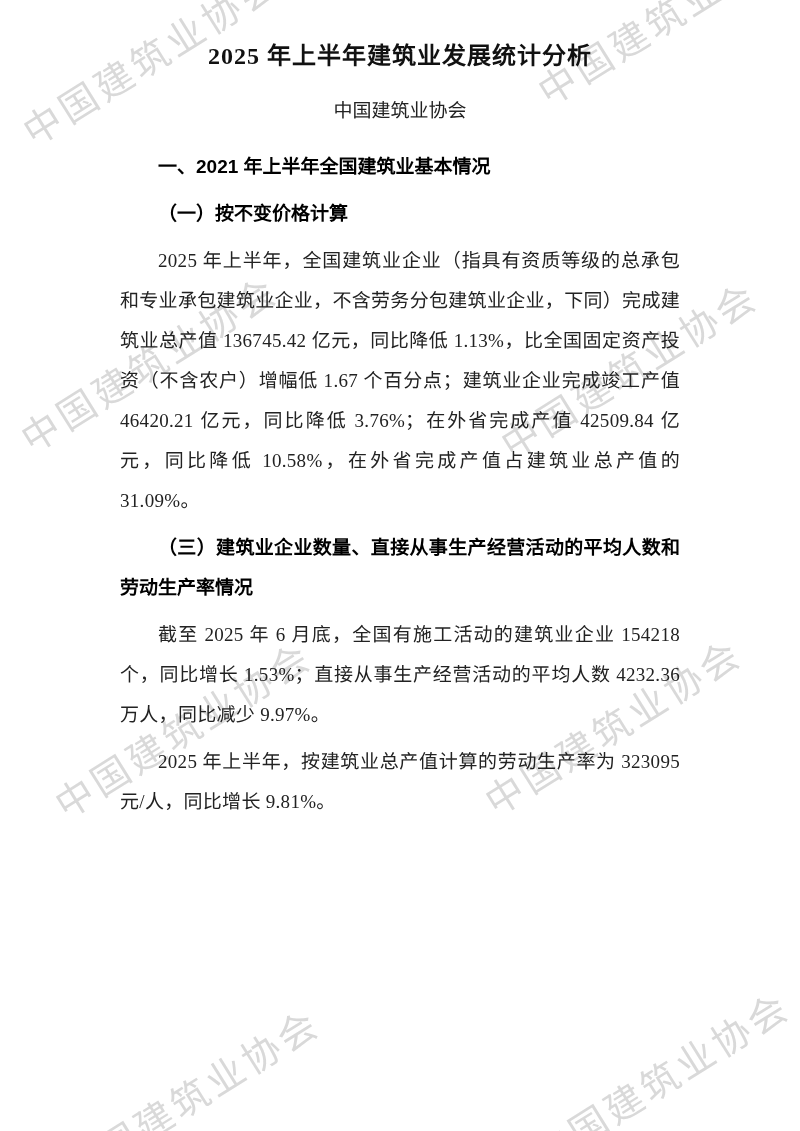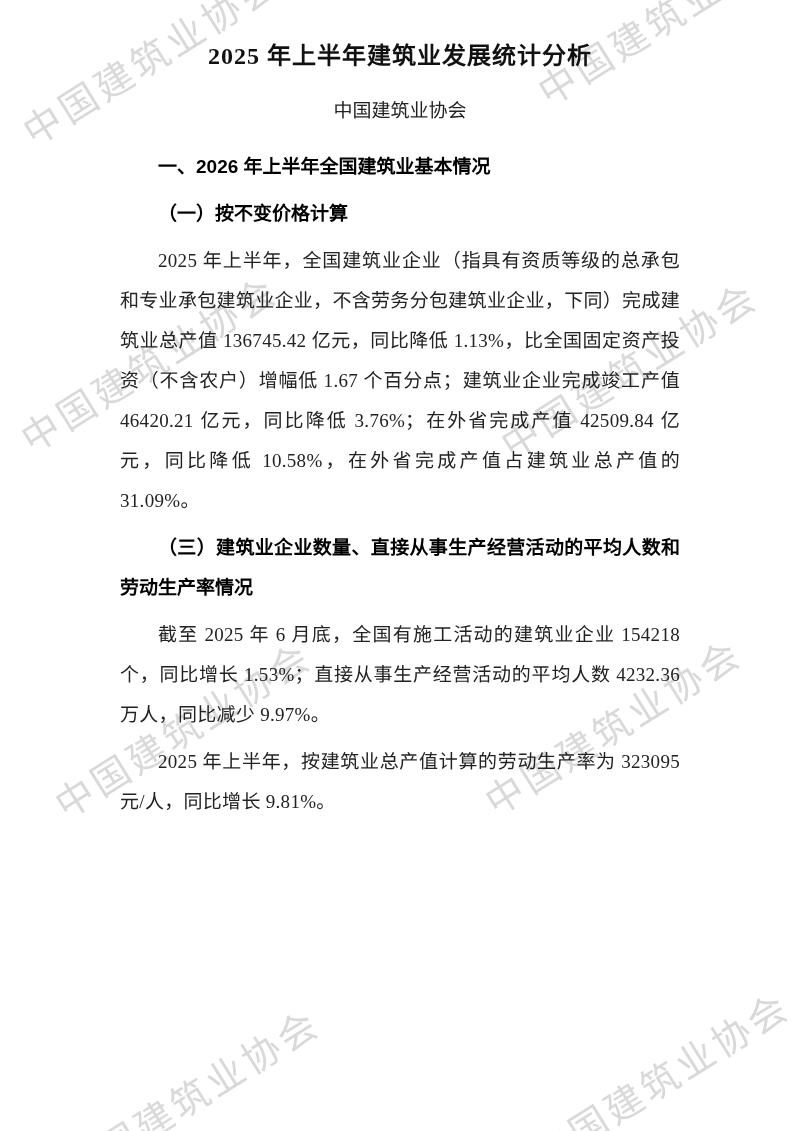--- a/index.html
+++ b/index.html
@@ -94,21 +94,21 @@
     <span class="wm" style="left:190px; top:1095px;">中国建筑业协会</span>
     <span class="wm" style="left:660px; top:1078px;">中国建筑业协会</span>
   </div>
 
   <div class="content">
 
     <h1 class="doc-title">2025 年上半年建筑业发展统计分析</h1>
 
     <div class="doc-subtitle">中国建筑业协会</div>
 
-    <h2 class="h1">一、2026 年上半年全国建筑业基本情况</h2>
+    <h2 class="h1">一、2021 年上半年全国建筑业基本情况</h2>
 
     <h3 class="h2">（一）按不变价格计算</h3>
 
 
 
 
     <p class="para">2025 年上半年，全国建筑业企业（指具有资质等级的总承包和专业承包建筑业企业，不含劳务分包建筑业企业，下同）完成建筑业总产值 136745.42 亿元，同比降低 1.13%，比全国固定资产投资（不含农户）增幅低 1.67 个百分点；建筑业企业完成竣工产值 46420.21 亿元，同比降低 3.76%；在外省完成产值 42509.84 亿元，同比降低 10.58%，在外省完成产值占建筑业总产值的 31.09%。</p>
 
     <h3 class="h2">（三）建筑业企业数量、直接从事生产经营活动的平均人数和劳动生产率情况</h3>
 

